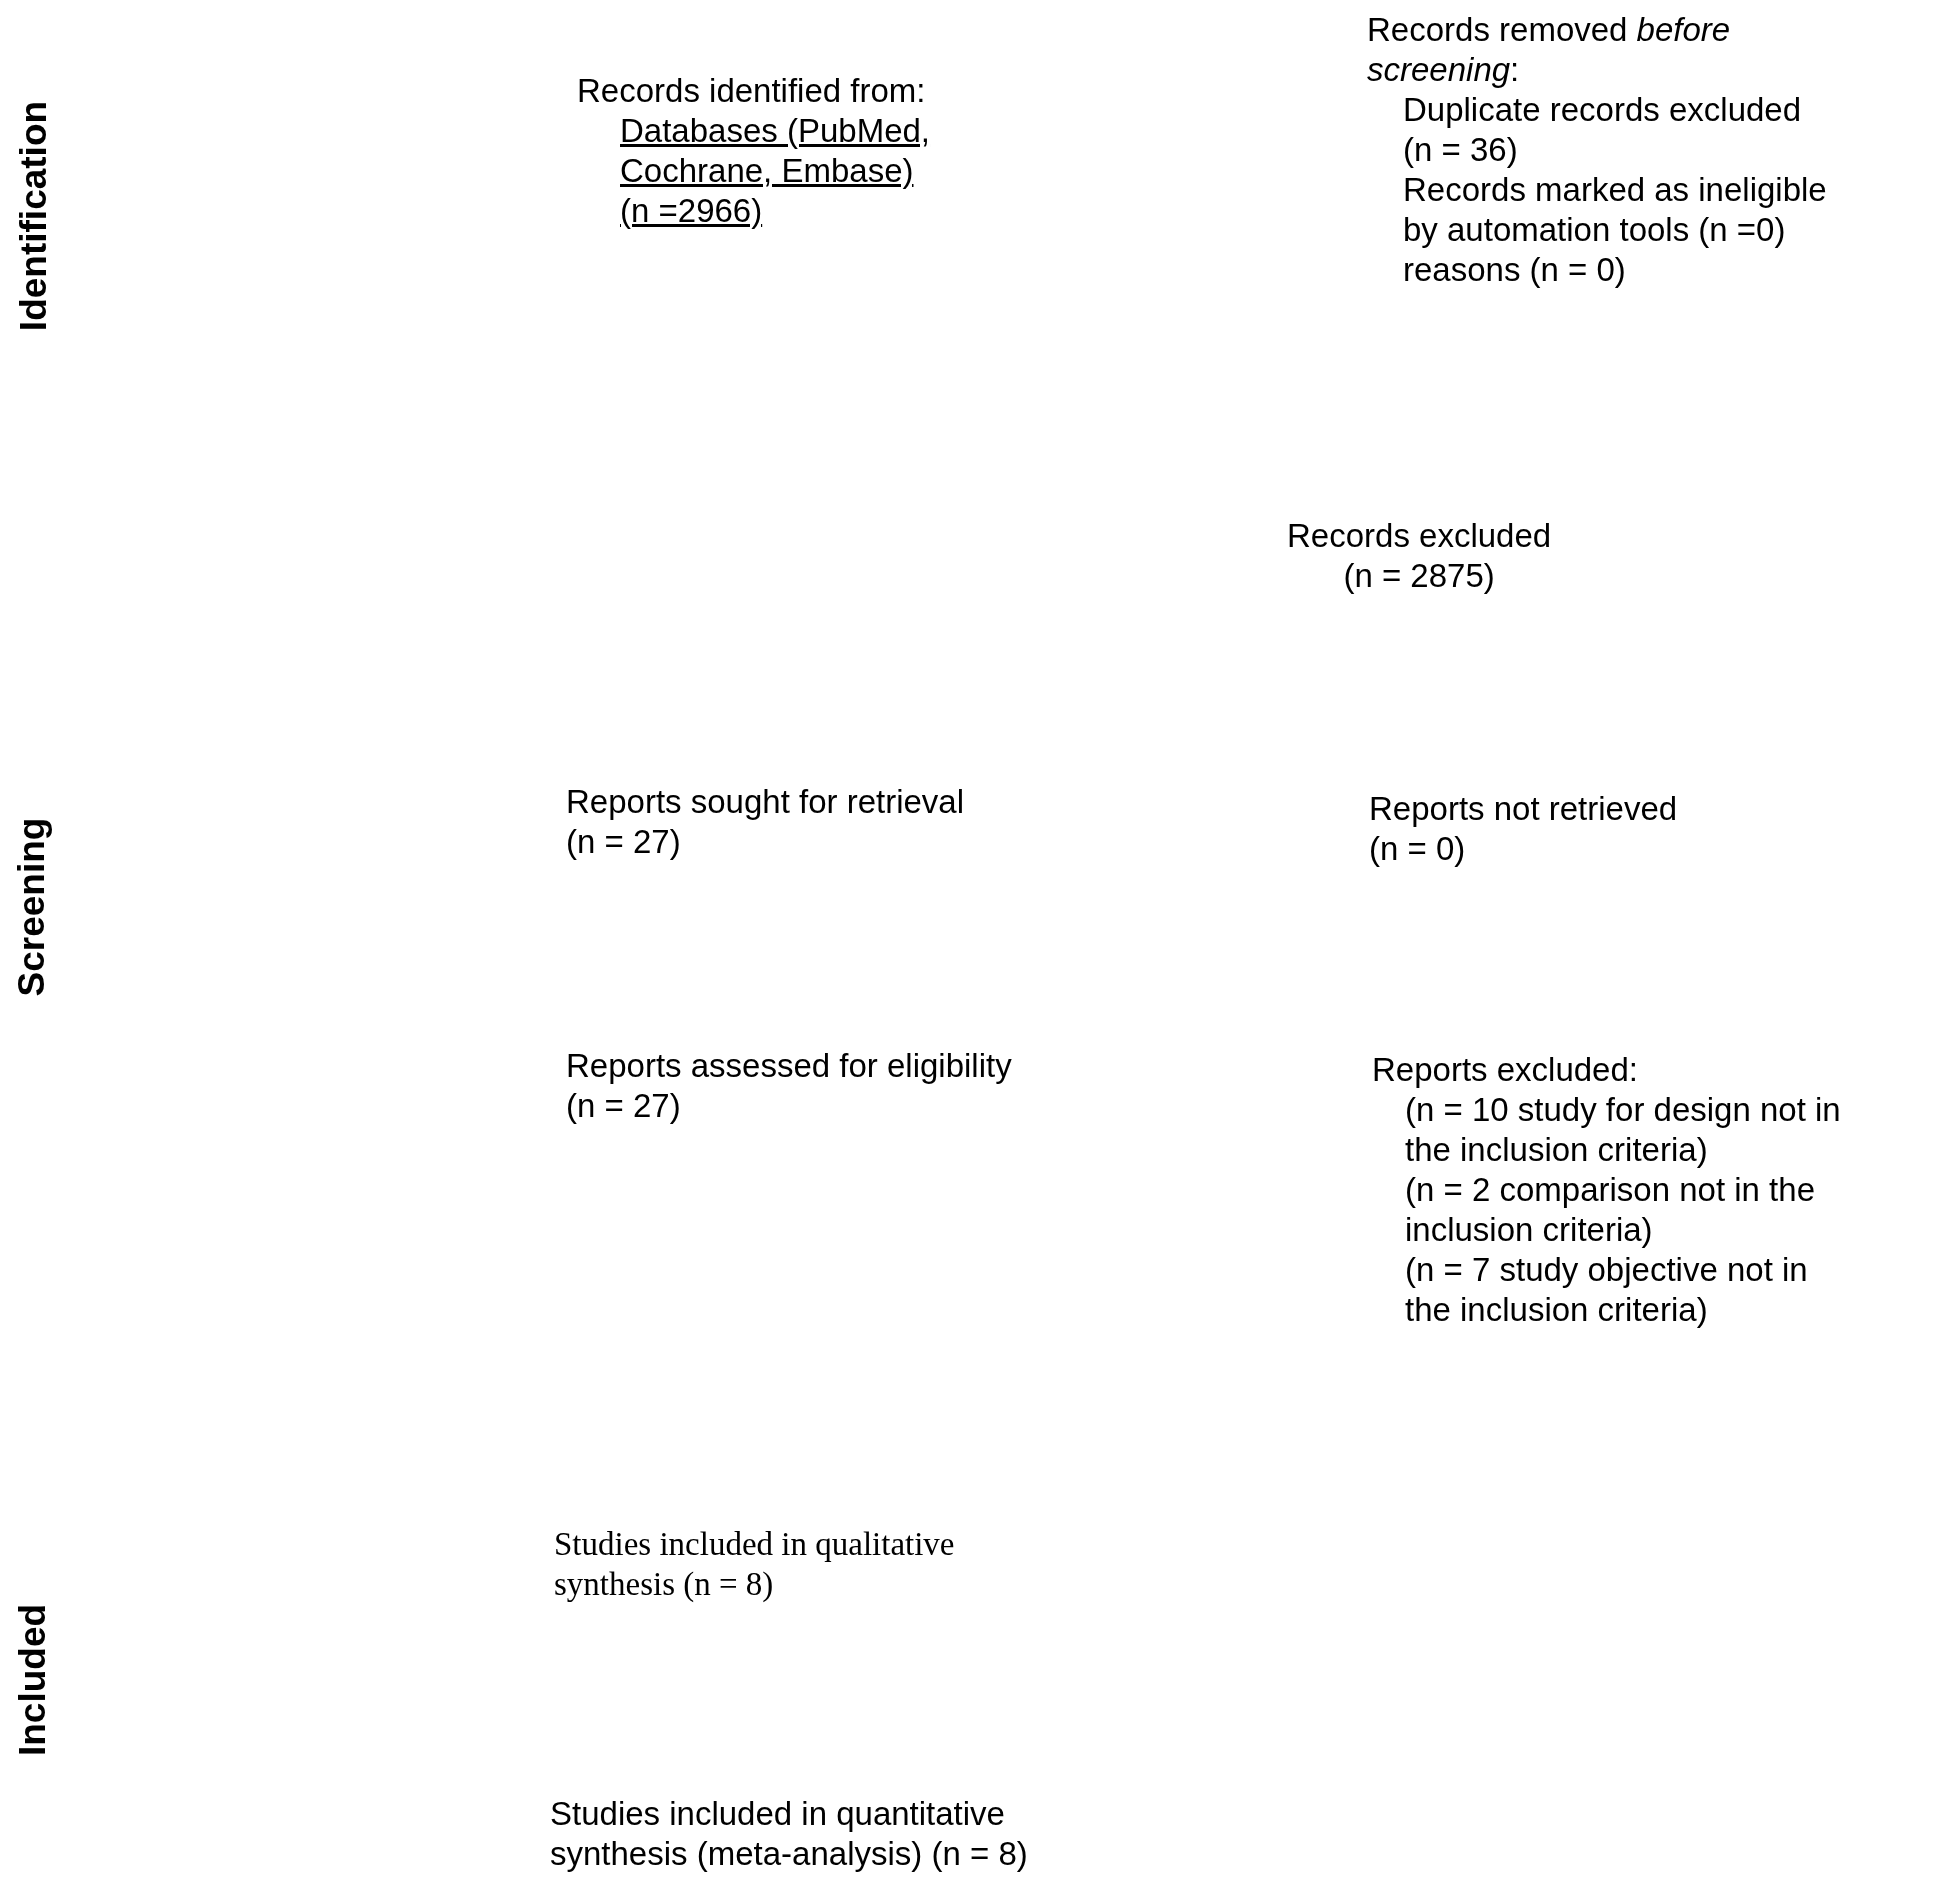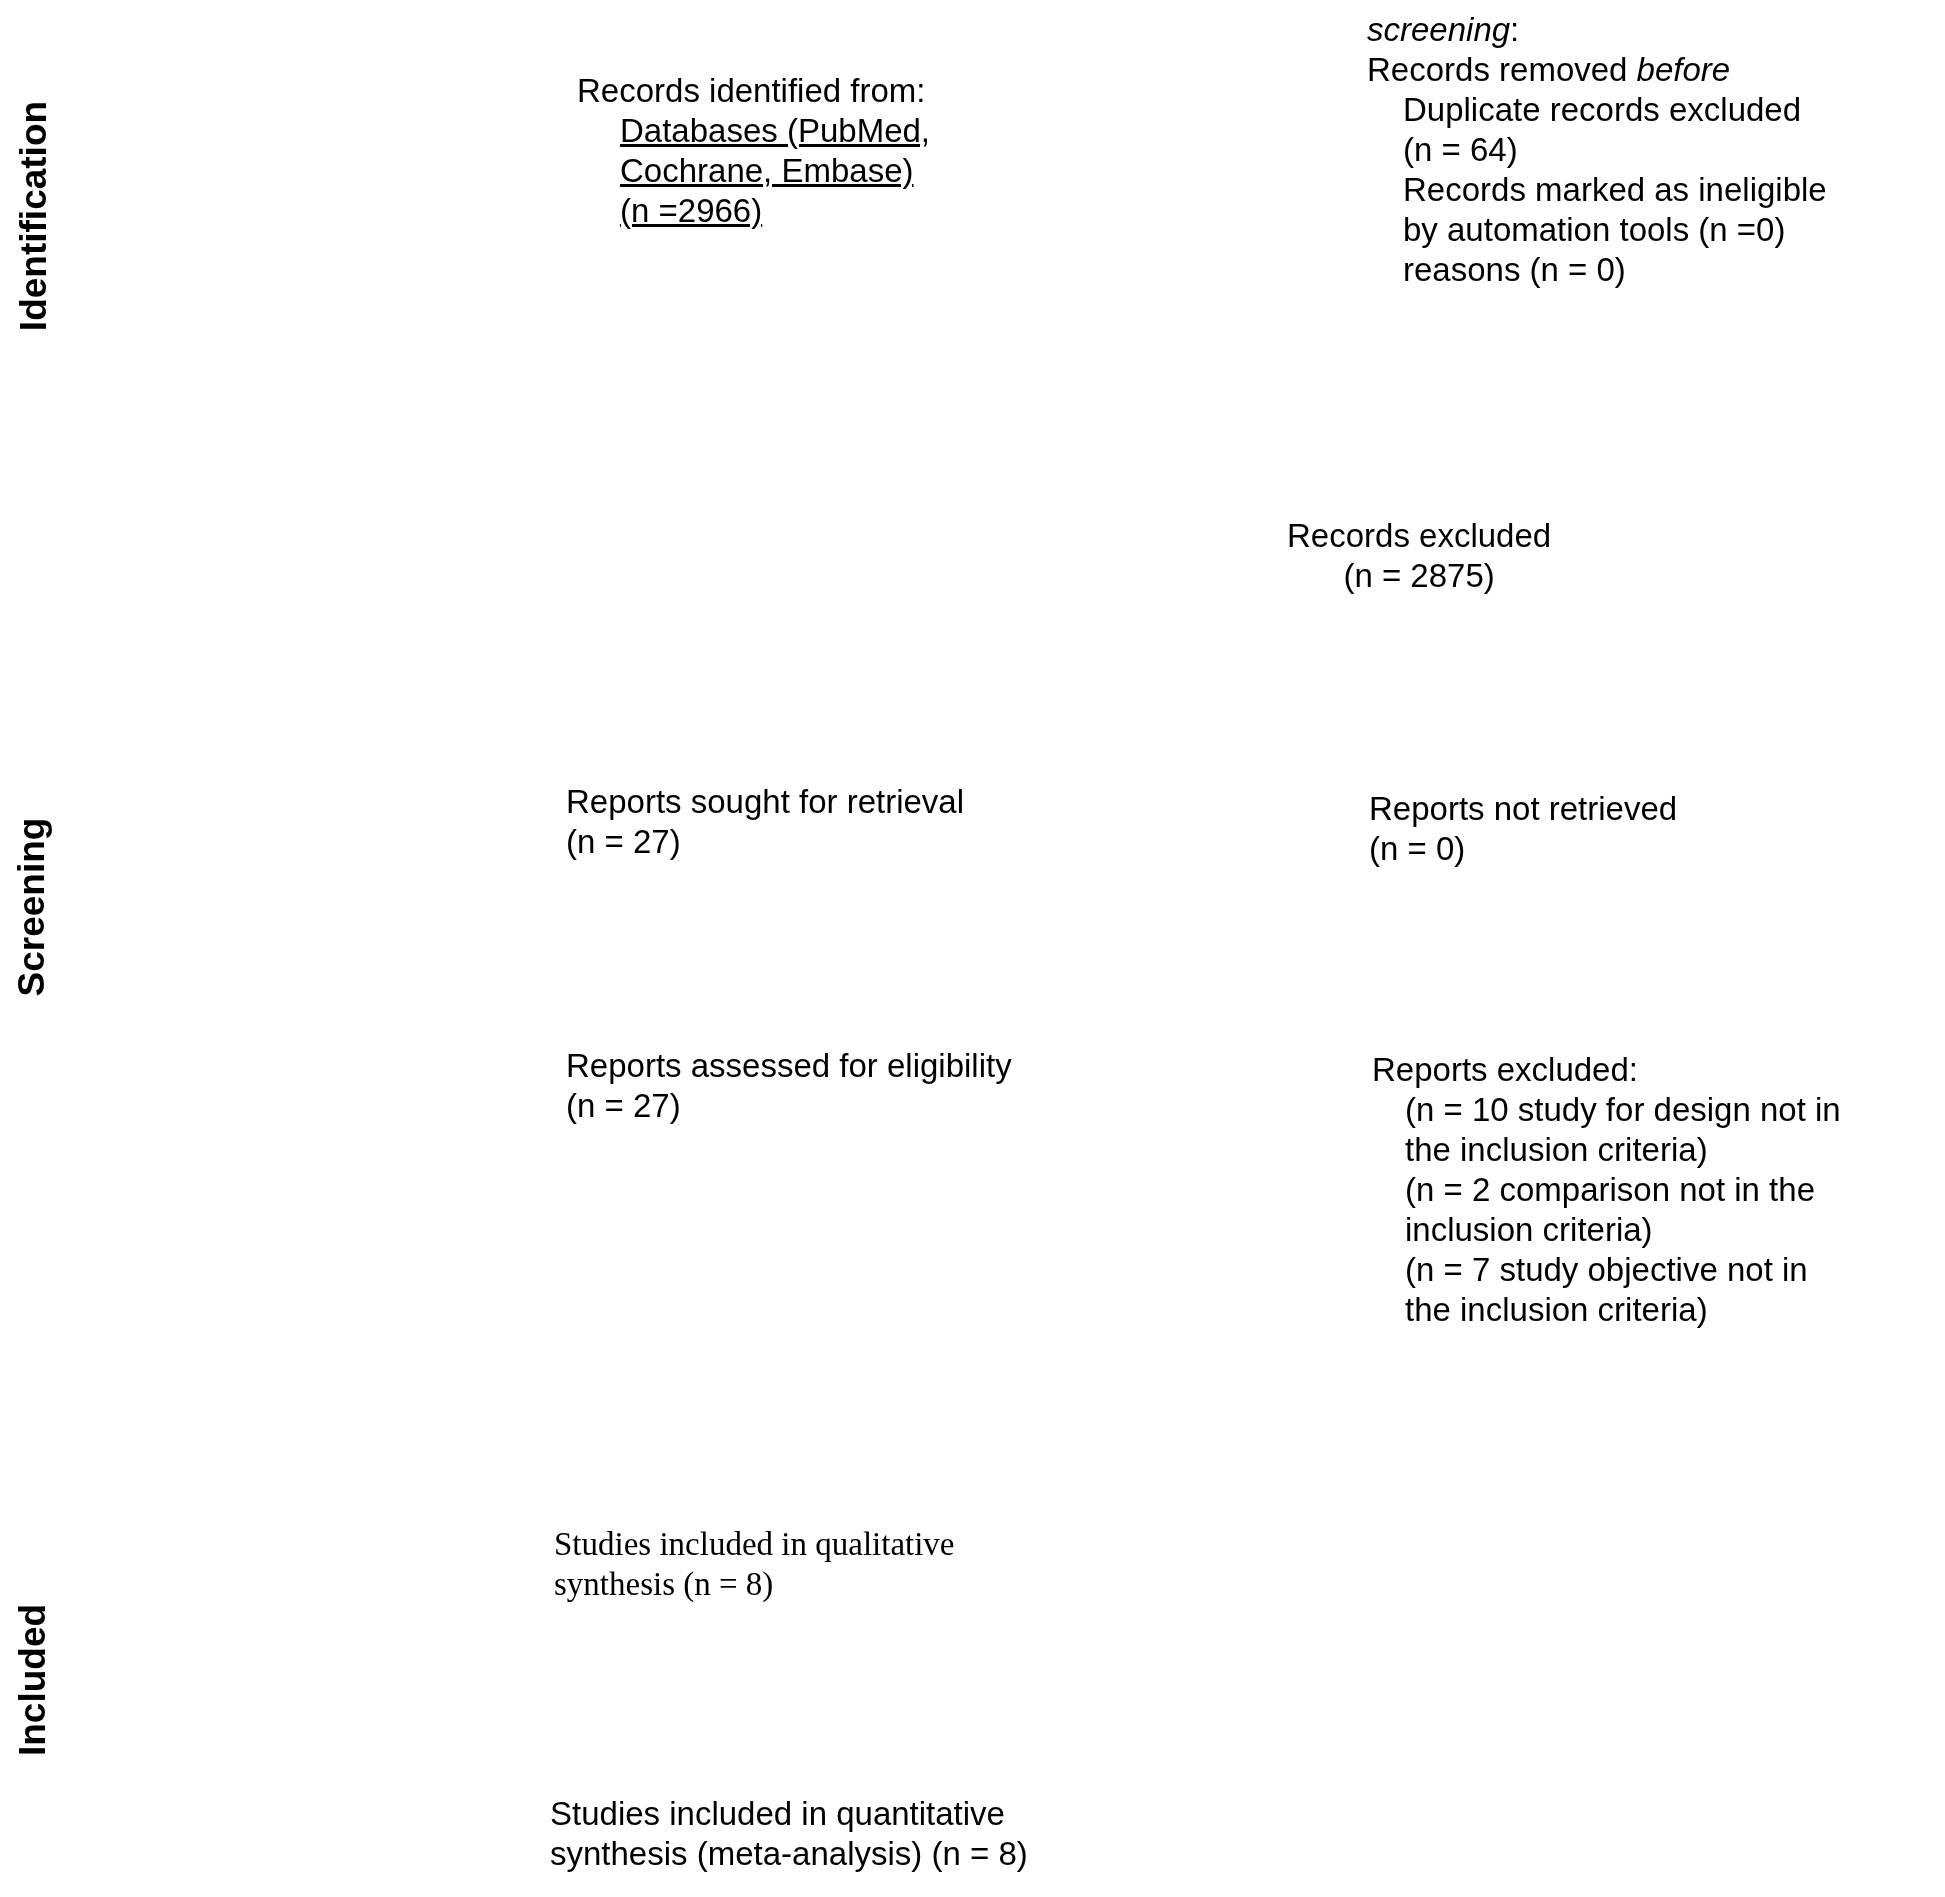--- a/index.html
+++ b/index.html
@@ -65,27 +65,27 @@
     <div class="line">synthesis (n = 8)</div>
   </div>
 
   <div class="block" style="left:550px; top:1794px;">
     <div class="line">Studies included in quantitative</div>
     <div class="line">synthesis (meta-analysis) (n = 8)</div>
   </div>
 
   <div class="block" style="left:1367px; top:10.4px;">
     <div class="line">
+      <span>Records removed </span><span class="it">before</span>
+    </div>
+    <div class="line">
       <span class="it">screening</span><span>:</span>
     </div>
-    <div class="line">
-      <span>Records removed </span><span class="it">before</span>
-    </div>
     <div class="line ind-52">Duplicate records excluded</div>
-    <div class="line ind-52">(n = 64)</div>
+    <div class="line ind-52">(n = 36)</div>
     <div class="line ind-52">Records marked as ineligible</div>
     <div class="line ind-52">by automation tools (n =0)</div>
     <div class="line ind-52">reasons (n = 0)</div>
   </div>
 
   <div class="block" style="left:1287px; top:516px;text-align:center;">
     <div class="line">Records excluded</div>
     <div class="line">(n = 2875)</div>
   </div>
 

